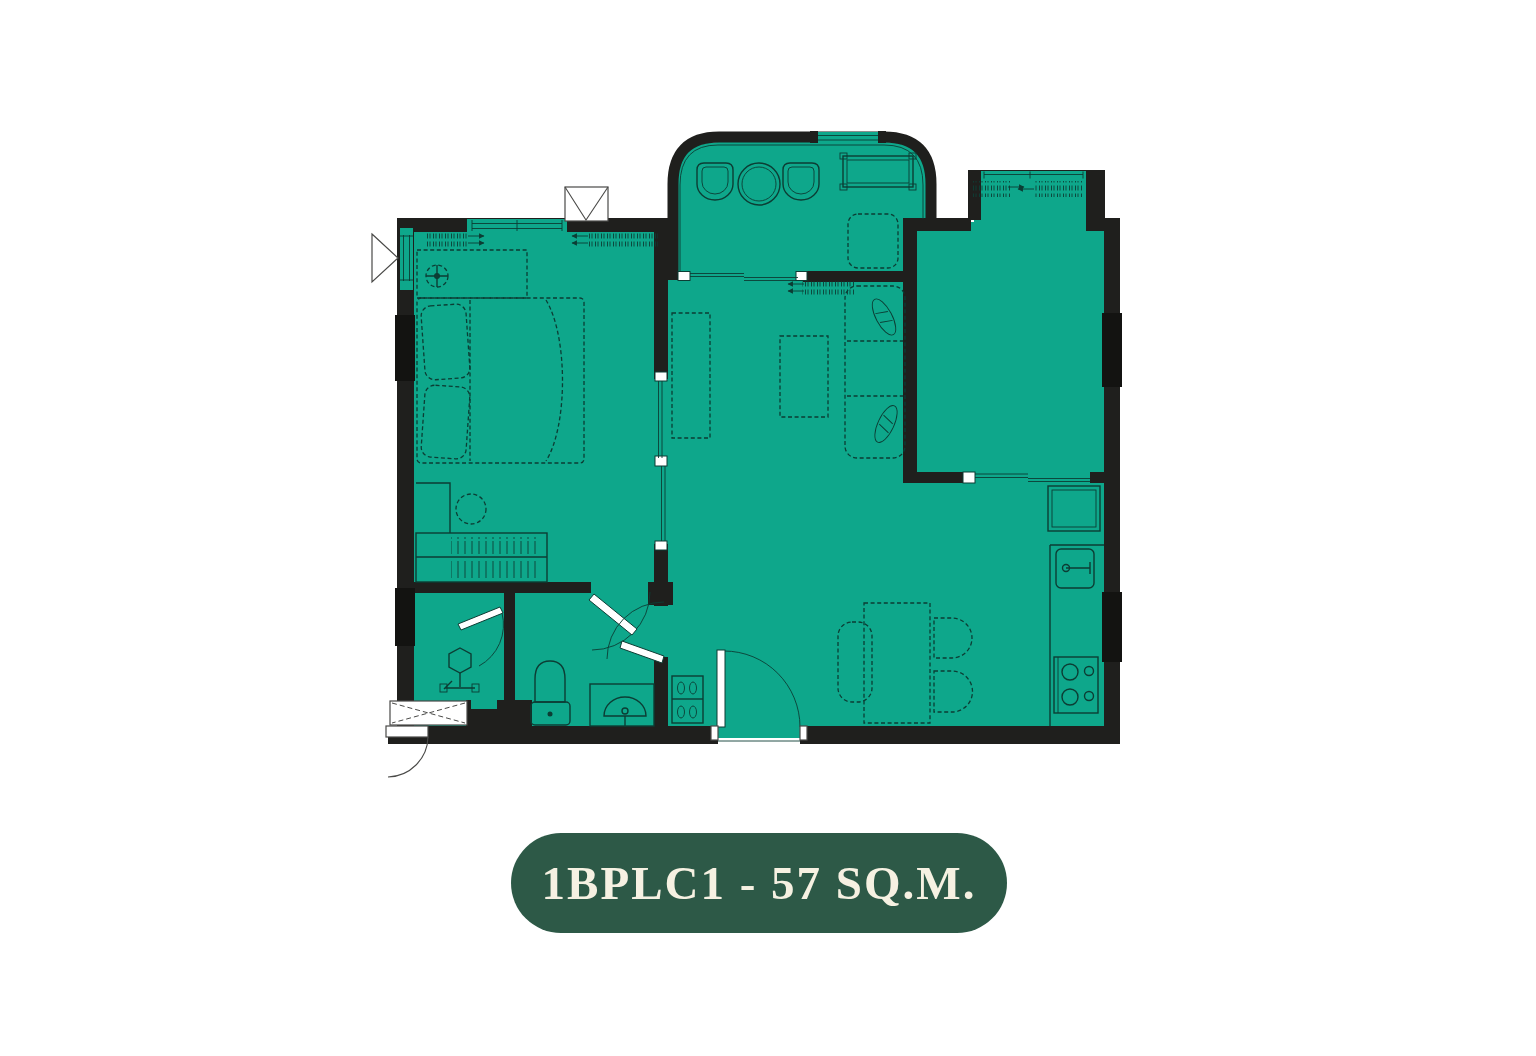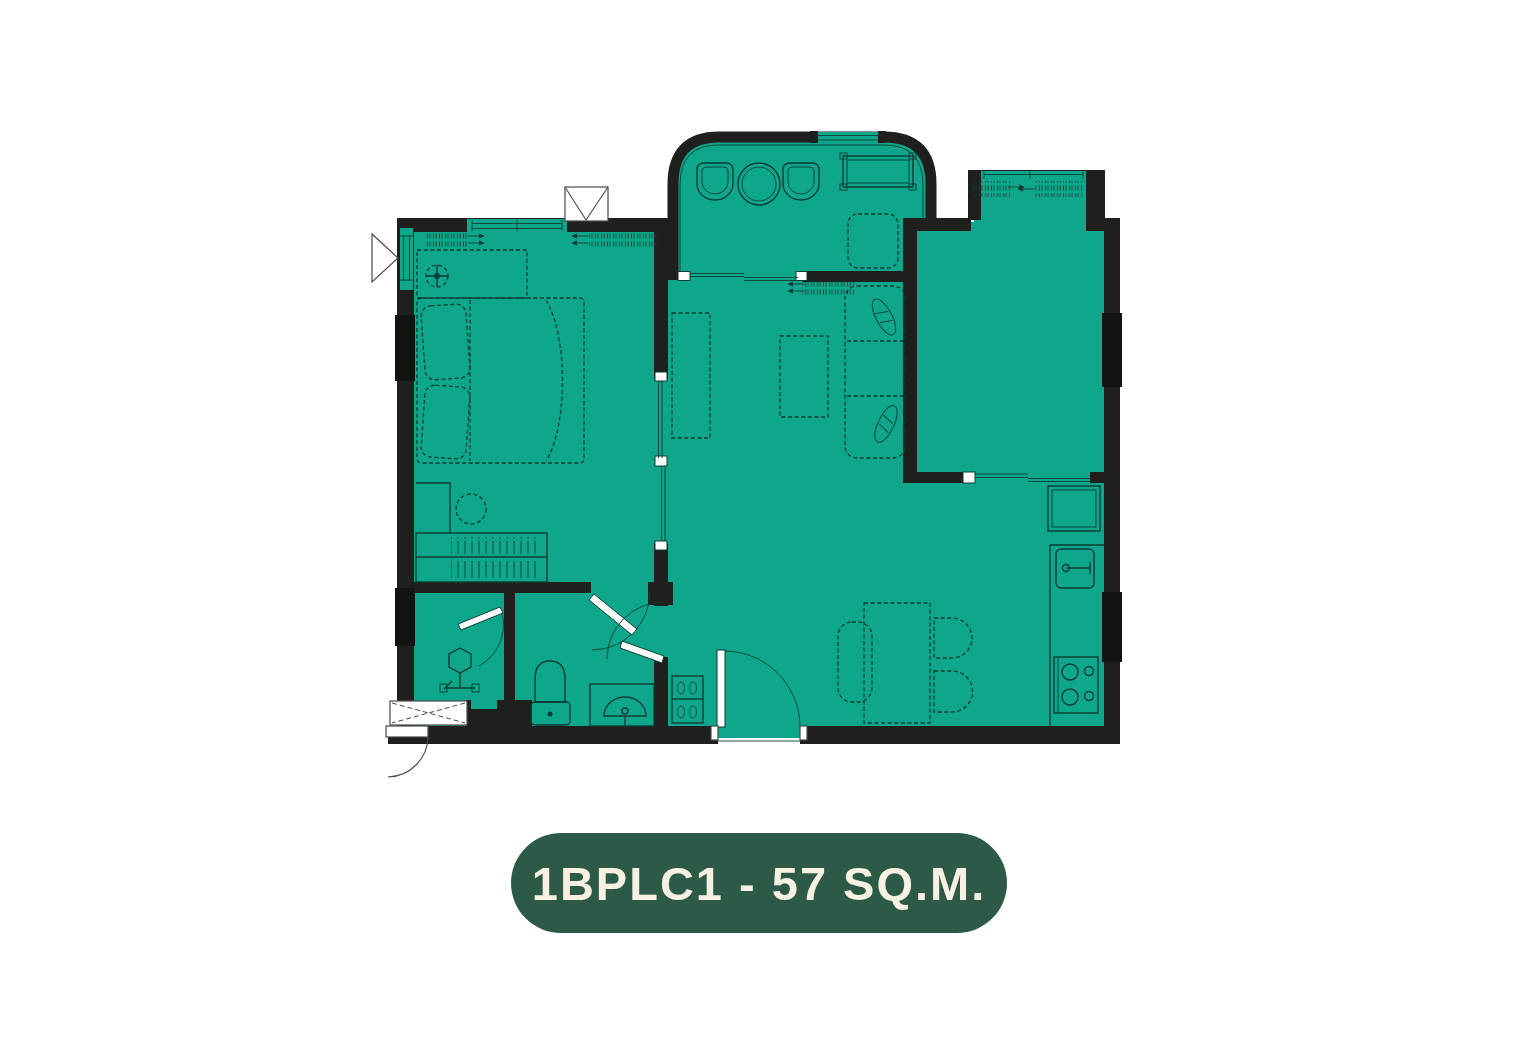--- a/index.html
+++ b/index.html
@@ -1,21 +1,21 @@
 <!DOCTYPE html>
 <html style="--c-floor: #0EA78B; --c-wall: #1F1F1D; --c-column: #131311; --c-line: #0C3D34; --c-label_bg: #2D5947; --c-label_text: #F6F1E2;"><head>
 <meta charset="utf-8">
 <style>
   :root{
     --c-floor:#0EA78B; --c-wall:#1F1F1D; --c-column:#131311;
     --c-line:#0C3D34; --c-label_bg:#2D5947; --c-label_text:#F6F1E2;
   }
   html,body{margin:0;padding:0;background:#fff;}
   .canvas{position:relative;width:1536px;height:1056px;background:#fff;overflow:hidden;
-          font-family:Liberation Sans, sans-serif;}
+          font-family:Liberation Serif, serif;}
   .plan-svg{position:absolute;left:0;top:0;}
   
   .flr{fill:var(--c-floor);}
   .wal{fill:var(--c-wall);}
   .col{fill:var(--c-column);}
   .walS{stroke:var(--c-wall);stroke-width:11;fill:none;}
   .ln{stroke:var(--c-line);stroke-width:1.4;fill:none;}
   .lnt{stroke:var(--c-line);stroke-width:0.9;fill:none;}
   .lnd{stroke:var(--c-line);stroke-width:1.3;fill:none;stroke-dasharray:4 2.6;}
   .fil{fill:var(--c-line);}

